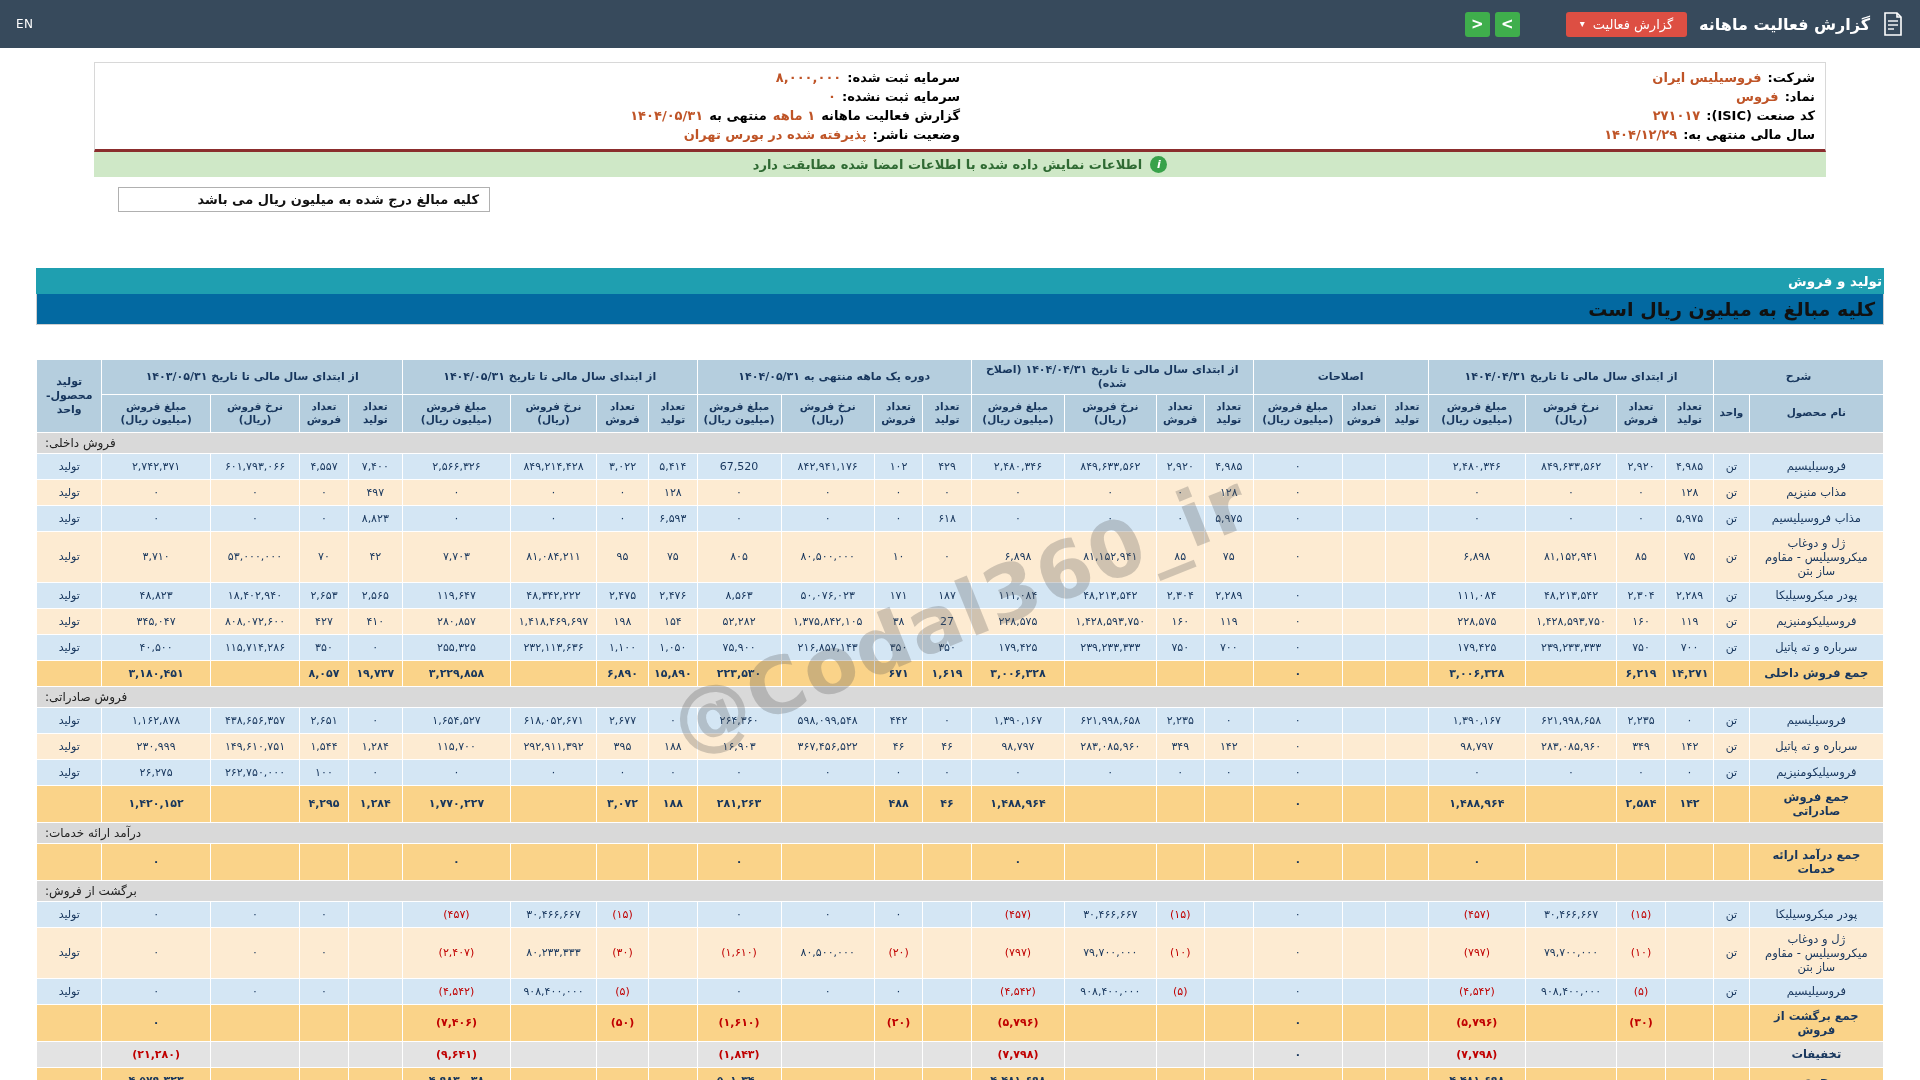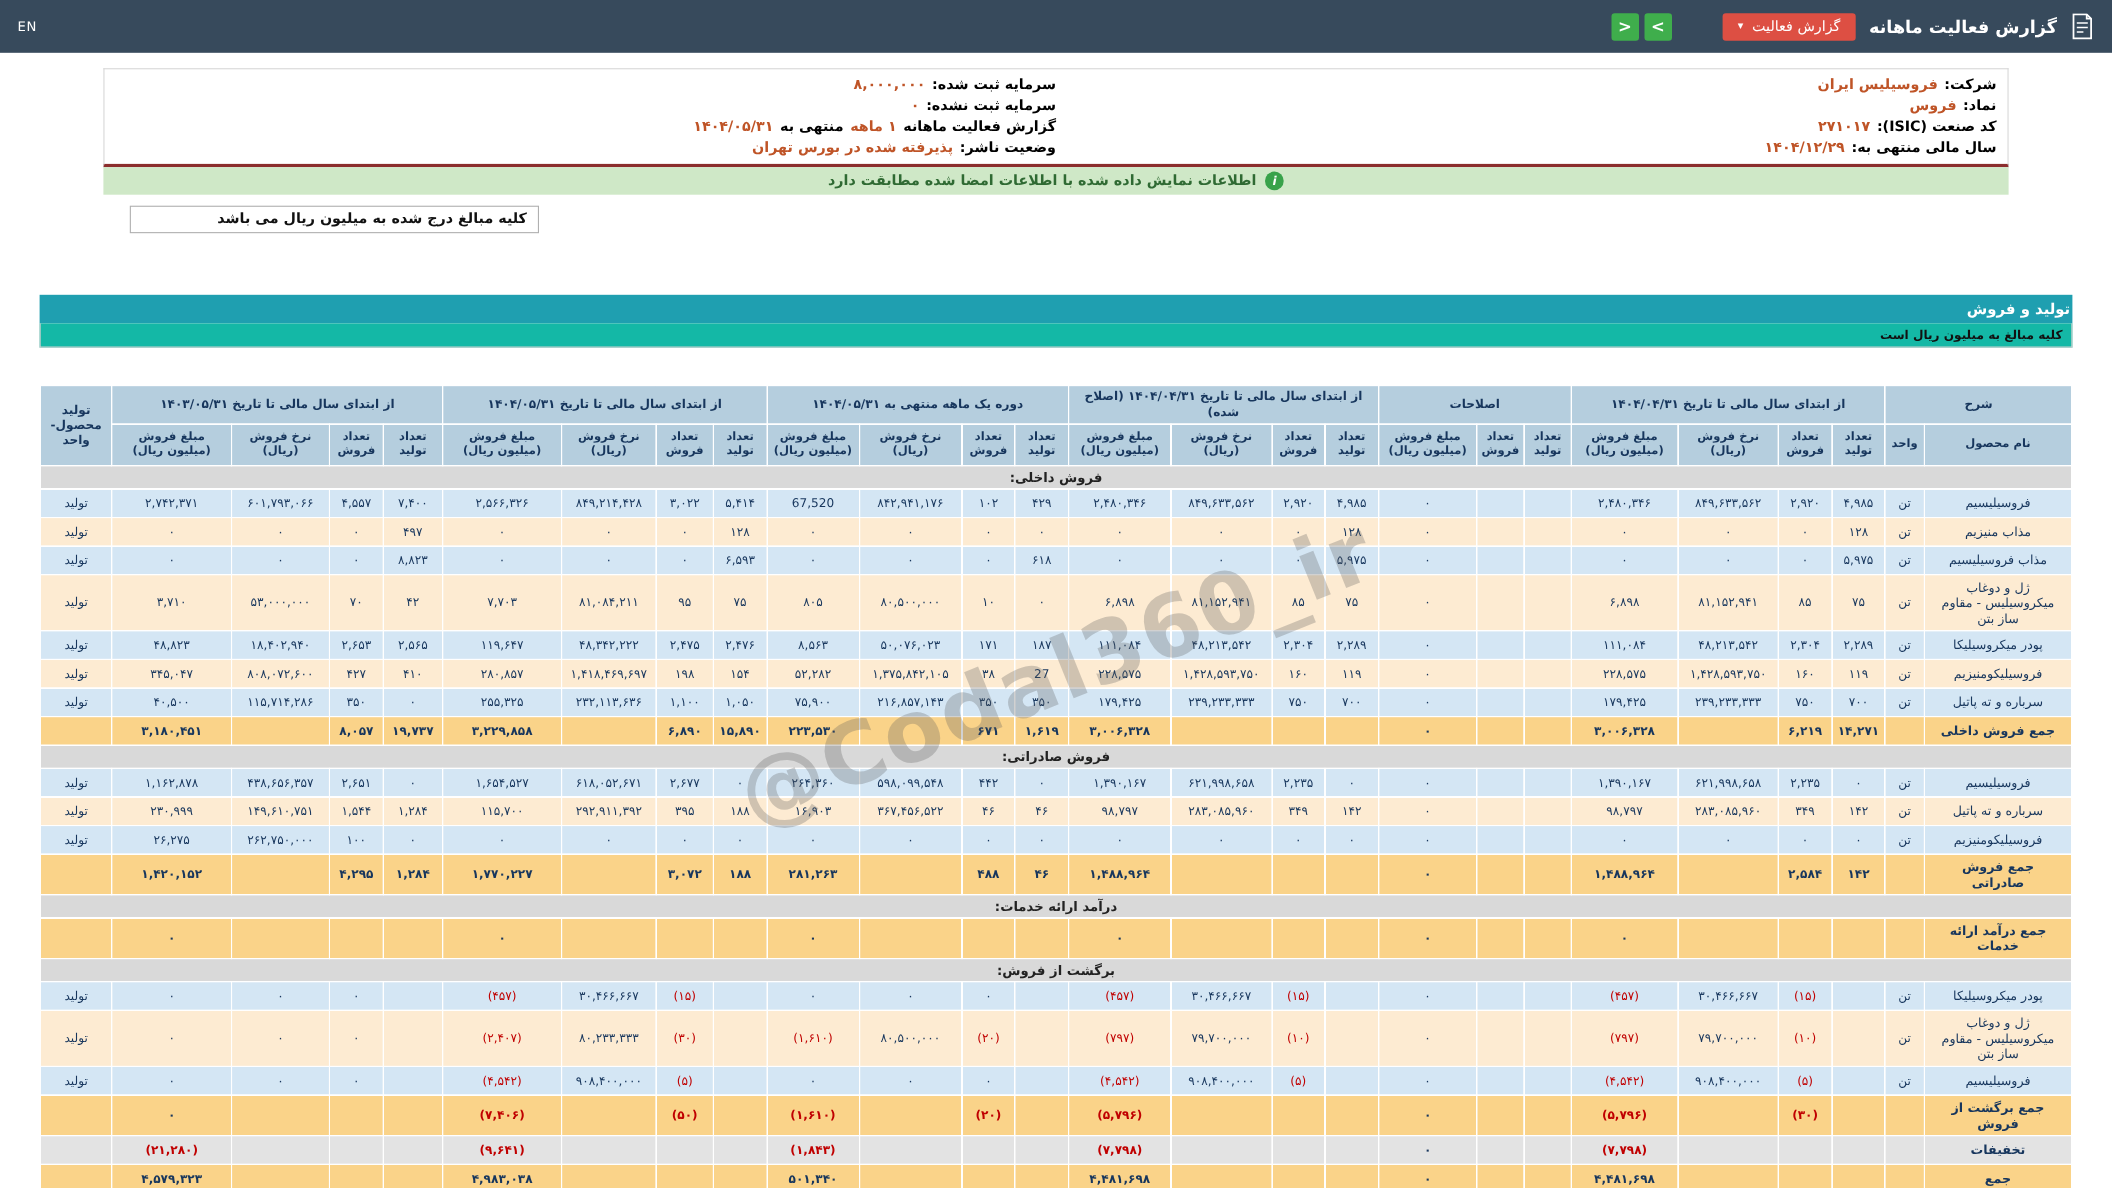--- a/index.html
+++ b/index.html
@@ -34,34 +34,34 @@
   .info-ic{width:17px;height:17px;border-radius:50%;background:var(--banner_icon,#38a24a);color:#fff;
     display:flex;align-items:center;justify-content:center;font-size:11px;font-weight:bold;font-style:italic;flex:0 0 17px}
 
   .note-box{width:372px;margin:10px auto 0 118px;border:1px solid #b0b0b0;background:#fff;
     padding:4px 10px;font-size:13px;font-weight:bold;color:#111;text-align:right}
 
   
   .report-area{margin:56px 36px 0;position:relative}
   .report-area2{margin:14px 36px 0}
   .teal-bar{background:var(--teal,#1f9fb0);color:#fff;font-size:13.5px;font-weight:bold;padding:5px 2px}
-  .caption-row{border:1px solid #cfcfcf;border-top:none;padding:4px 8px;font-size:11px;font-weight:bold;color:#111;background:#14b8a6}
+  .caption-row{border:1px solid #cfcfcf;border-top:none;padding:4px 8px;font-size:19px;font-weight:bold;color:#111;background:#0369a1}
 
   .ptable{width:100%;border-collapse:collapse;table-layout:fixed;margin-top:34px;border:1px solid #c9c9c9}
   .ptable th,.ptable td{border:1px solid #fff;font-size:11px;color:var(--navy,#17365d);
     text-align:center;vertical-align:middle;padding:4px 2px;overflow:hidden}
   .ptable th{background:var(--header_bg,#b5cede);font-weight:bold;white-space:pre-line;line-height:1.25}
   .ptable th.grp{font-size:11px;padding:3px 2px}
   .ptable th.sub{height:38px;font-size:10.5px}
   .ptable td{height:26px}
   tr.blue td{background:var(--stripe_blue,#d4e6f4)}
   tr.cream td{background:var(--stripe_cream,#fdebd2)}
   tr.sumrow td{background:var(--sum_yellow,#fad389);font-weight:bold}
   tr.grayrow td{background:var(--gray_row,#e3e3e3);font-weight:bold}
-  td.sec{background:var(--section_gray,#d9d9d9);text-align:center;font-weight:bold;color:#222;
+  td.sec{background:var(--section_gray,#d9d9d9);text-align:left;font-weight:normal;color:#222;
     padding:3px 8px;font-size:12px;height:21px}
   td.pname{font-size:11.5px;padding:4px 12px}
   td.num{unicode-bidi:plaintext}
   td.num.neg{color:var(--neg,#c00000)}
 
   .watermark{position:absolute;top:300px;left:22%;width:56%;text-align:center;
     transform:rotate(-22deg);font-size:78px;font-weight:bold;color:rgba(90,90,90,.28);
     direction:ltr;letter-spacing:2px;pointer-events:none;z-index:9;white-space:nowrap}
 </style>
 </head>

